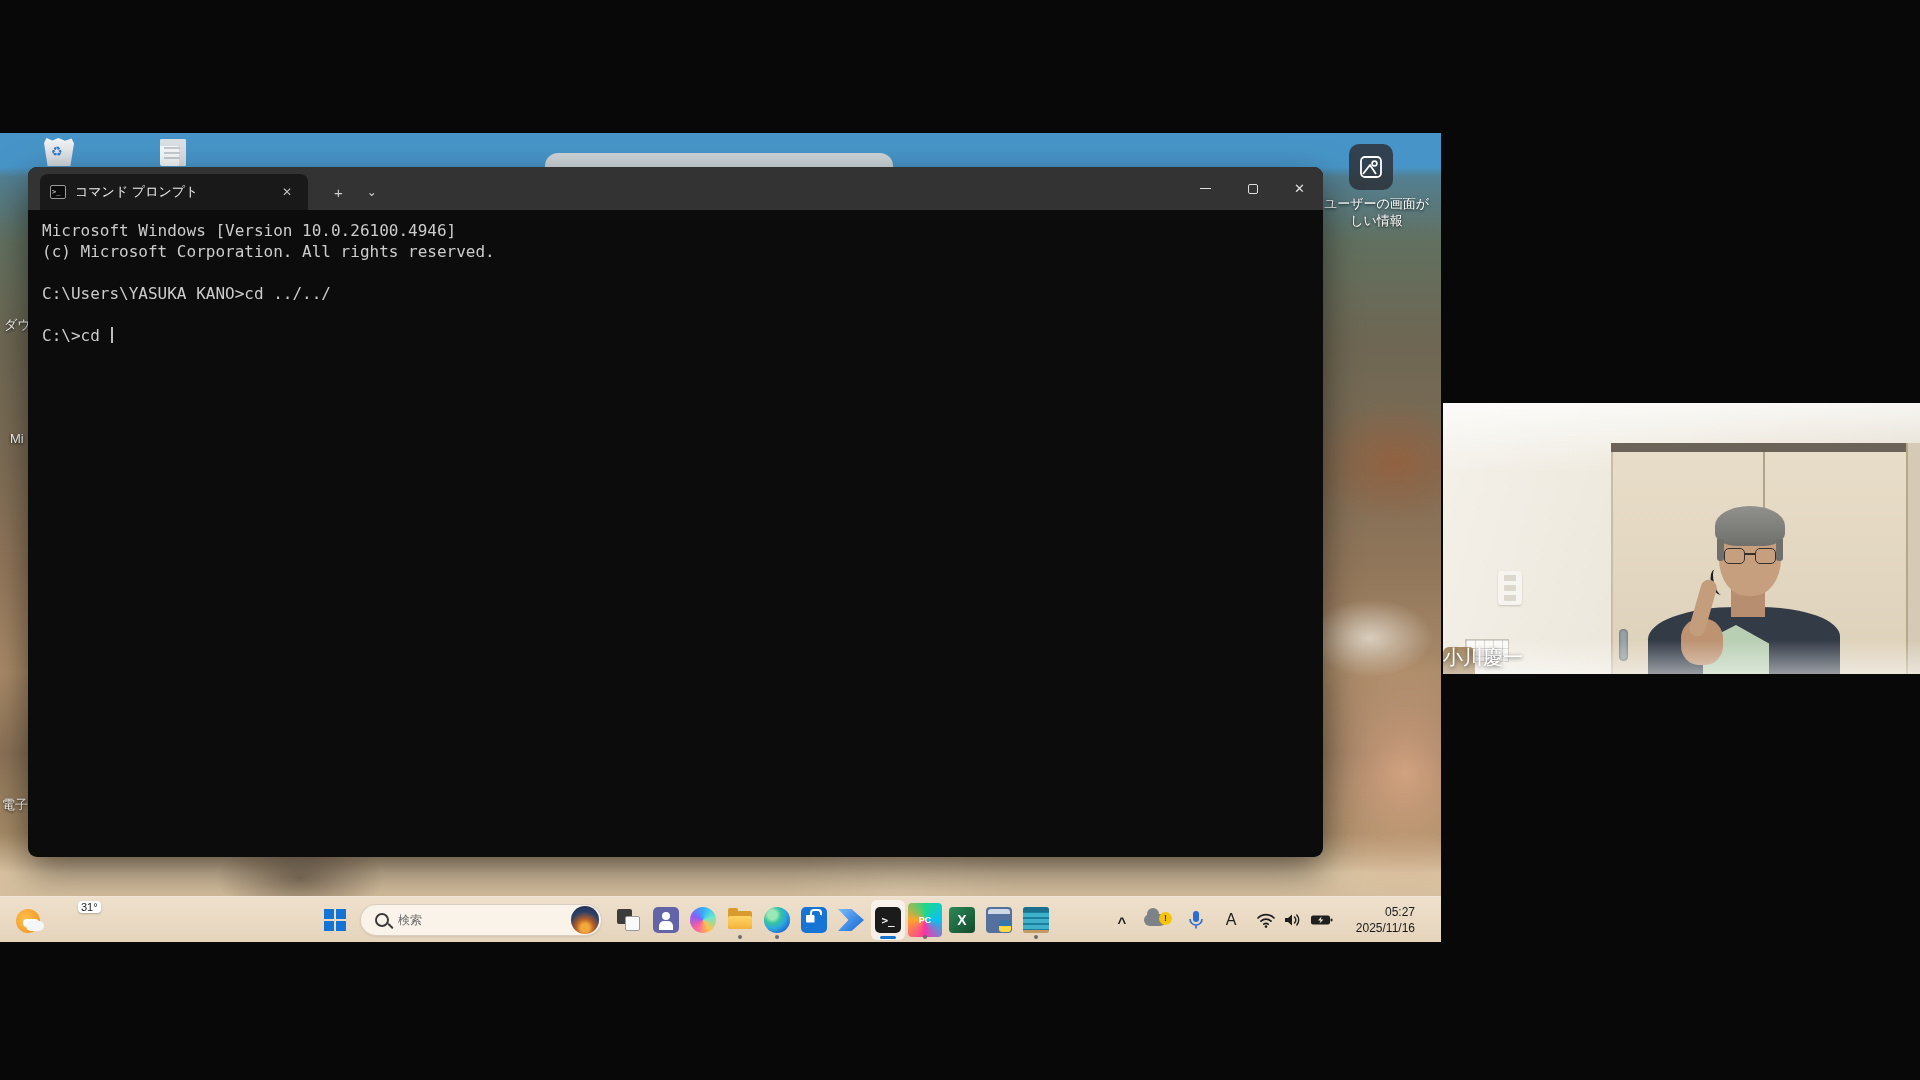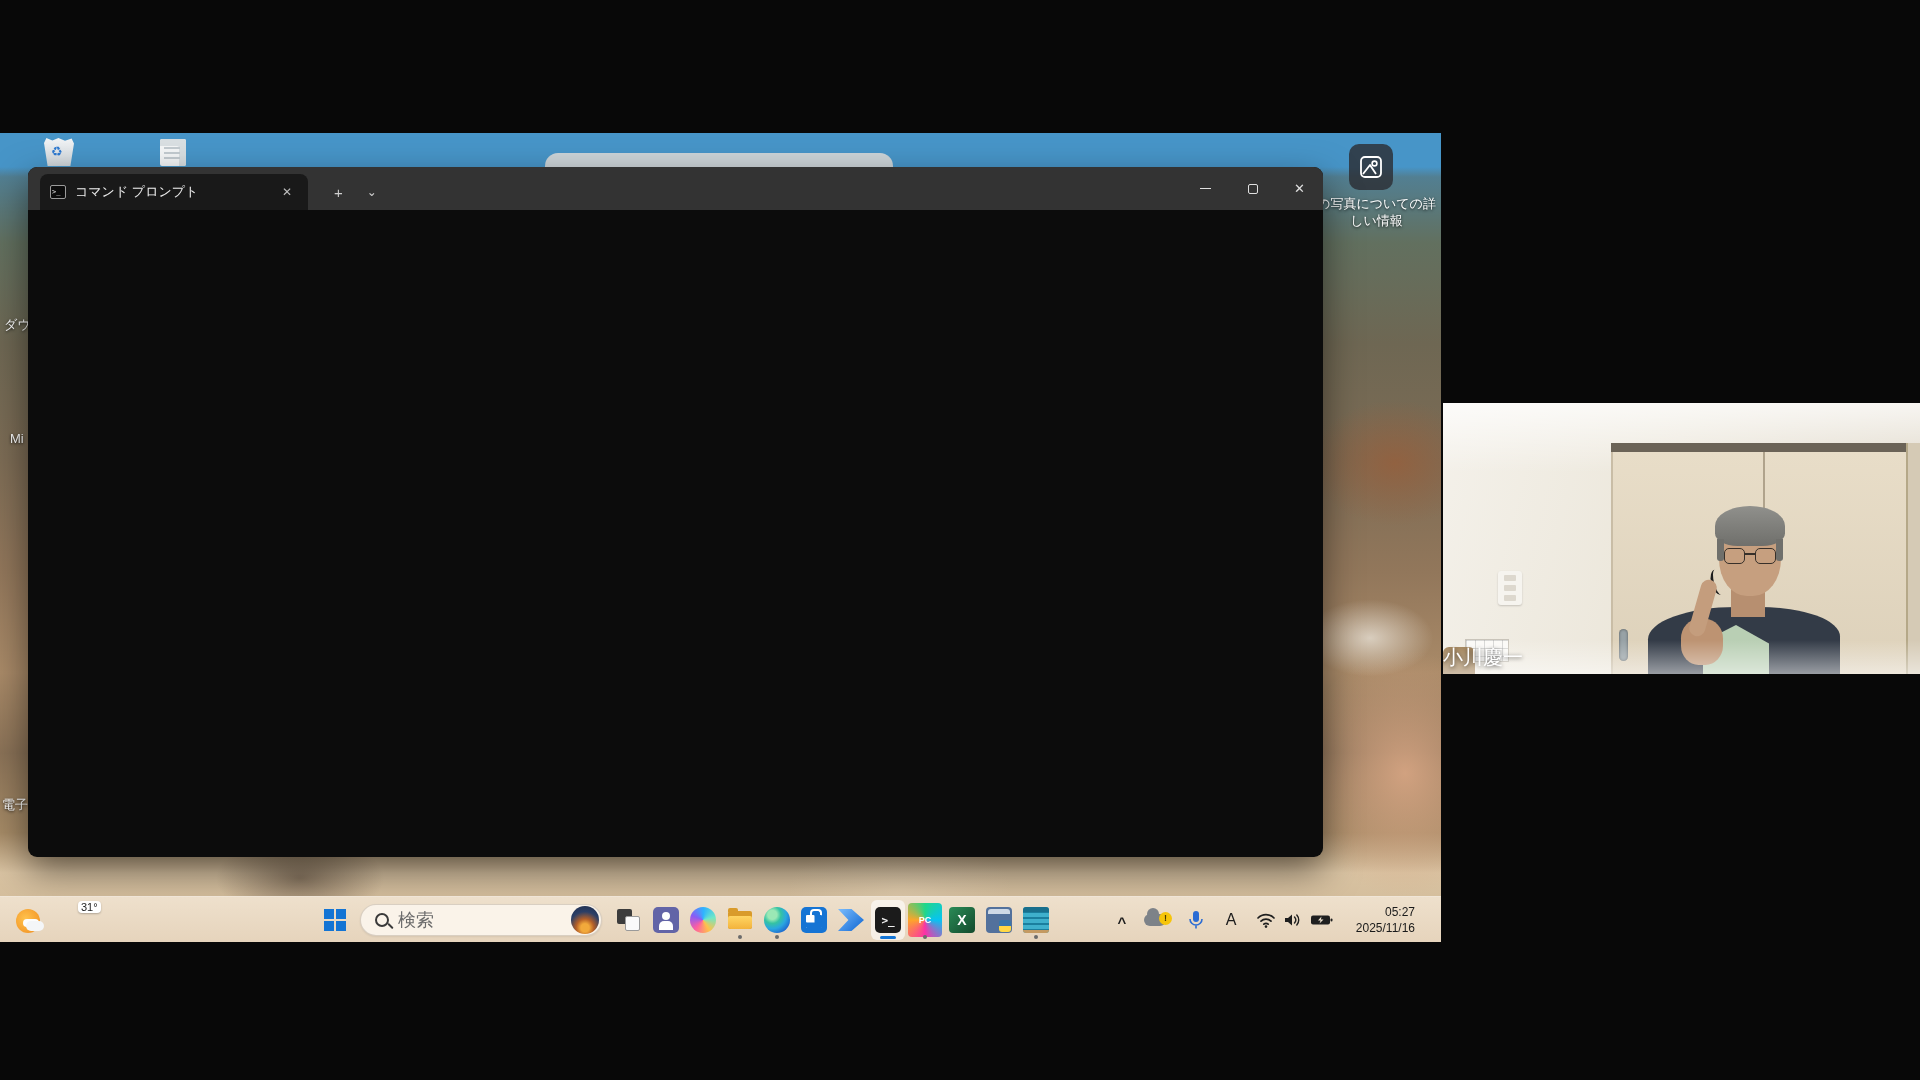--- a/index.html
+++ b/index.html
@@ -81,21 +81,21 @@
   .weather .chip { position:absolute; left:24px; top:0; background:#fff; border-radius:4px; padding:0 3px;
                    font-size:11px; color:#222; box-shadow:0 1px 2px rgba(0,0,0,.25);margin-left:40px; }
   .startbtn { left:324px; top:12px; width:22px; height:22px; display:grid; grid-template-columns:1fr 1fr;
               grid-template-rows:1fr 1fr; gap:2px; }
   .startbtn i { background:#1374d4; }
   .searchbox { left:360px; top:7px; width:242px; height:32px; background:#faf3e9; border:1px solid rgba(120,100,80,.25);
                border-radius:16px; display:flex; align-items:center; padding:0 2px 0 14px; box-shadow:0 1px 2px rgba(0,0,0,.08); }
   .searchbox .mag { width:14px; height:14px; border:2px solid #3a3a3a; border-radius:50%; position:relative; margin-right:9px; }
   .searchbox .mag::after { content:""; position:absolute; left:10px; top:10px; width:7px; height:2px; background:#3a3a3a;
                            transform:rotate(45deg); border-radius:1px; }
-  .searchbox .ph { color:#6b6b6b; font-size:18px; flex:1; }
+  .searchbox .ph { color:#6b6b6b; font-size:12px; flex:1; }
   .searchbox .bingimg { width:28px; height:28px; border-radius:50%;
         background:radial-gradient(circle at 50% 78%, #f2a93b 0 16%, #b55f27 34%, #2c3f66 62%, #1b2a4a 100%); }
   .appicons { left:612px; top:3px; display:flex; gap:3px; }
   .slot { width:34px; height:40px; position:relative; display:flex; align-items:center; justify-content:center; }
   .slot.active { background:rgba(255,255,255,.62); border-radius:6px; }
   .slot .pill { position:absolute; bottom:1px; left:50%; transform:translateX(-50%); width:16px; height:3px;
                 border-radius:2px; background:#1374d4; }
   .slot .dot { position:absolute; bottom:1px; left:50%; transform:translateX(-50%); width:4px; height:4px;
                border-radius:50%; background:#6b6b6b; }
   .ic { width:26px; height:26px; position:relative; }
@@ -210,21 +210,21 @@
     <div class="abs peek-window"></div>
 
     <div class="abs spotlight">
       <svg width="26" height="26" viewBox="0 0 26 26">
         <rect x="3" y="3" width="20" height="20" rx="4" fill="none" stroke="#fff" stroke-width="1.8"></rect>
         <circle cx="16.5" cy="9.5" r="2.4" fill="none" stroke="#fff" stroke-width="1.6"></circle>
         <path d="M5 20 L12 11 L18 20" fill="none" stroke="#fff" stroke-width="1.8" stroke-linejoin="round"></path>
       </svg>
     </div>
     <div class="abs spot-label">
-      <div>の写真についての詳</div>
+      <div>ユーザーの画面が</div>
       <div>しい情報</div>
     </div>
 
     <div class="abs part-label" style="left:4px; top:183px;">ダウ</div>
     <div class="abs part-label" style="left:10px; top:298px;">Mi</div>
     <div class="abs part-label" style="left:2px; top:663px;">電子</div>
 
     <div class="abs cmd">
       <div class="titlebar">
         <div class="tab">
@@ -236,20 +236,28 @@
         <div class="tb-btn" style="font-size:12px;">⌄</div>
         <div class="win-controls">
           <div class="wc">
               <span class="minline"></span>
             </div>
           <div class="wc">
               <span class="maxbox"></span>
             </div>
           <div class="wc">✕</div>
         </div>
+      </div>
+      <div class="term-body">
+        <div class="term-line">Microsoft Windows [Version 10.0.26100.4946]</div>
+        <div class="term-line">(c) Microsoft Corporation. All rights reserved.</div>
+        <div class="term-line"></div>
+        <div class="term-line">C:\Users\YASUKA KANO&gt;cd ../../</div>
+        <div class="term-line"></div>
+        <div class="term-line"><span>C:\&gt;cd </span><span class="cursor"></span></div>
       </div>
     </div>
 
 
     <div class="abs taskbar">
 
       <div class="abs weather">
         <div class="sun"></div>
         <div class="cloud"></div>
         <div class="chip">31°</div>

